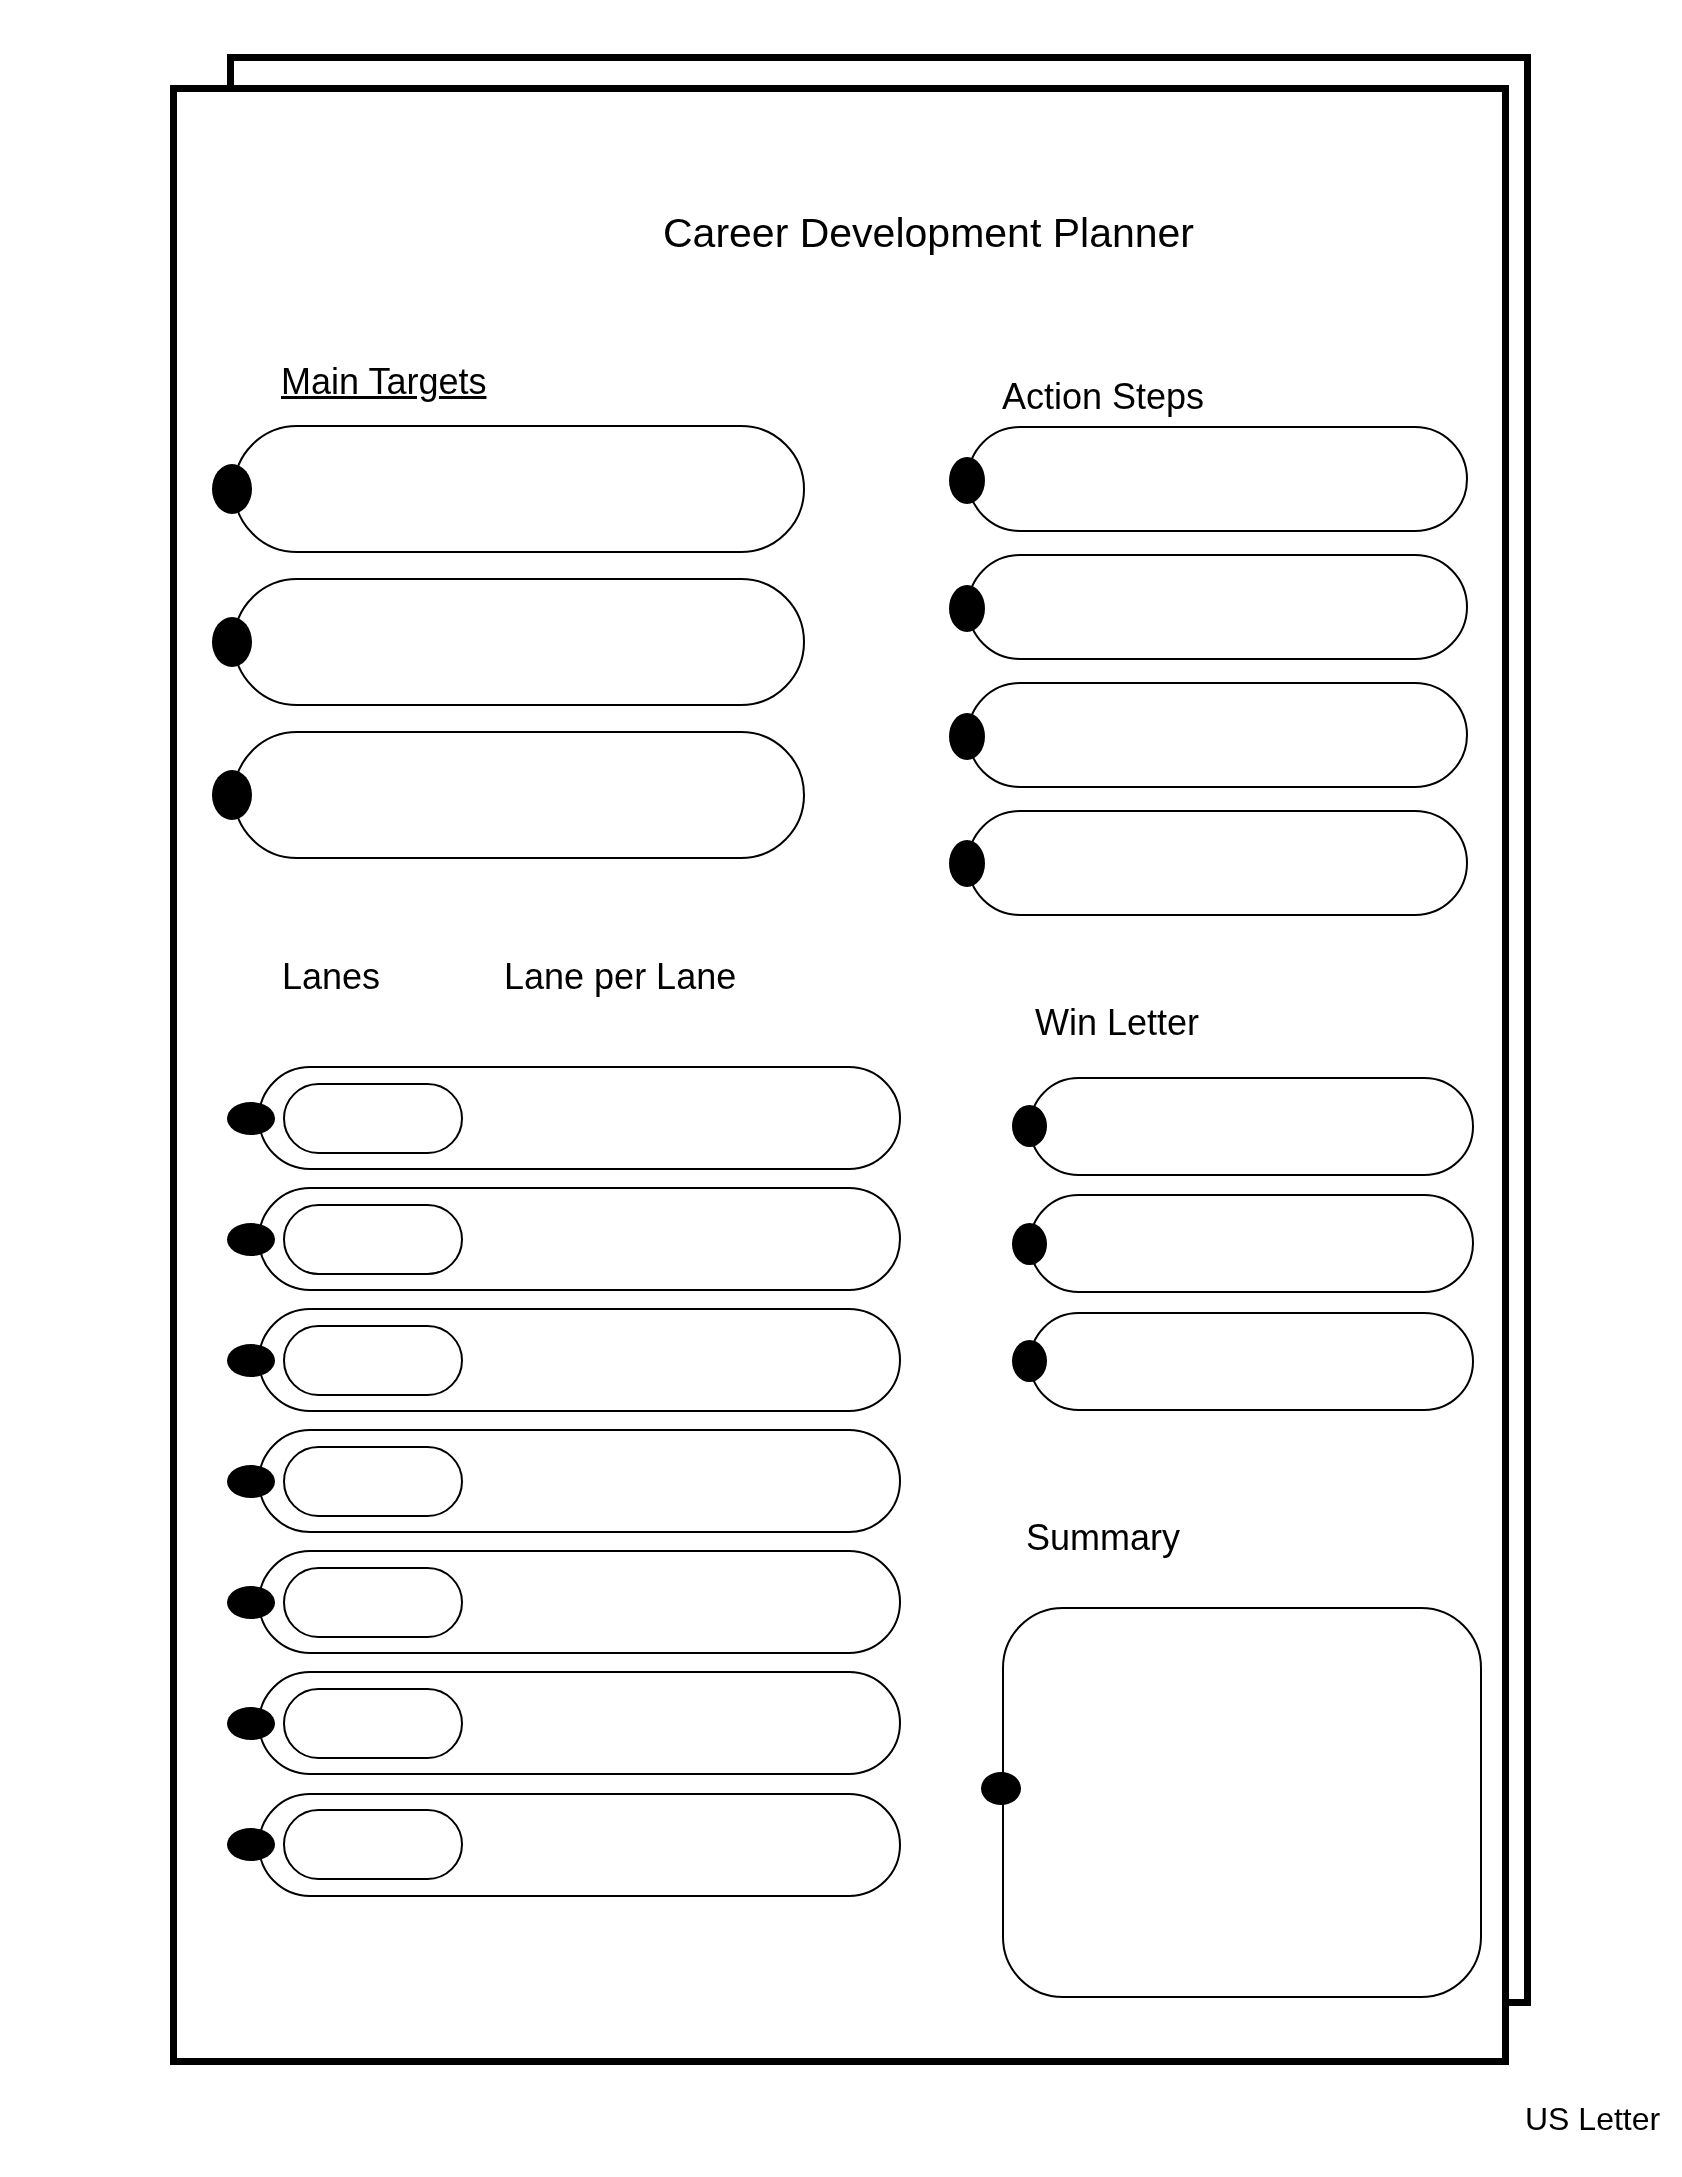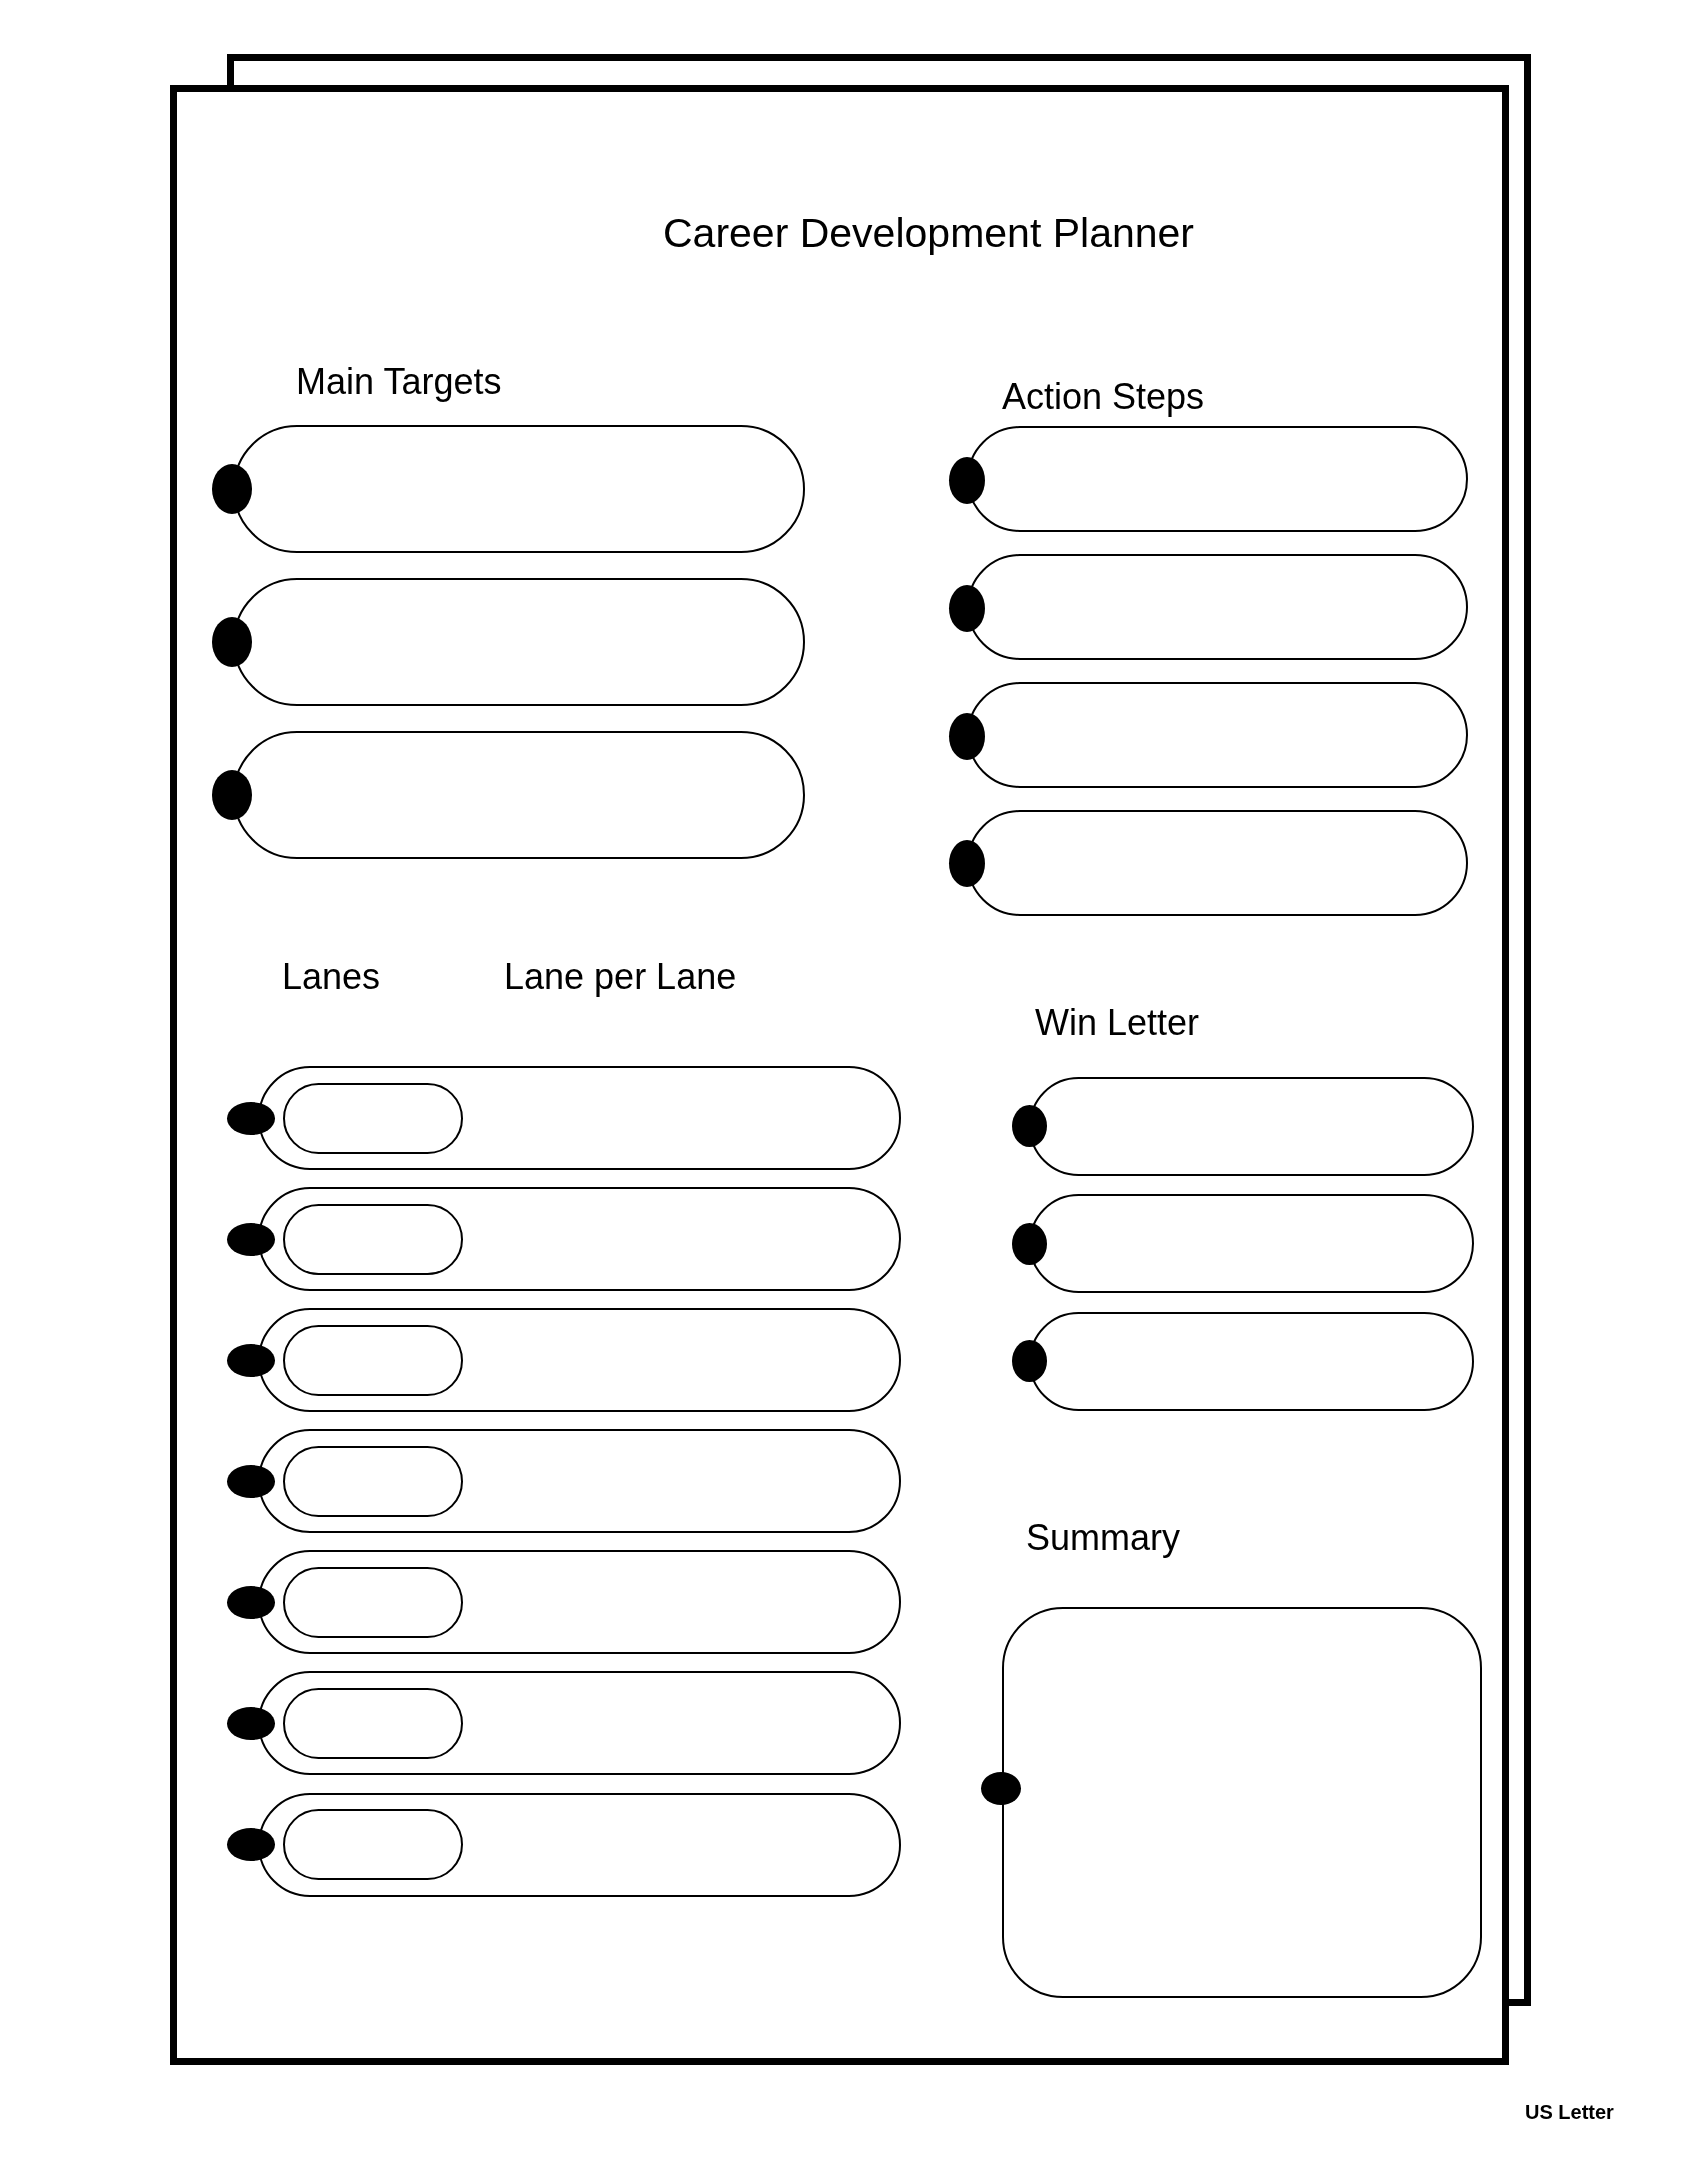--- a/index.html
+++ b/index.html
@@ -6,33 +6,33 @@
   .canvas{position:relative;width:1683px;height:2177px;background:#ffffff;overflow:hidden;
           font-family:"Liberation Sans",sans-serif;color:#000000;}
   .sheet{position:absolute;background:#ffffff;border:7.8px solid #000000;box-sizing:border-box;}
   .page-back{left:227px;top:54px;width:1304px;height:1952px;}
   .page-front{left:170px;top:85px;width:1339px;height:1980px;}
   .title{position:absolute;left:663px;top:212px;font-size:41px;line-height:1.05;white-space:nowrap;}
   .heading{position:absolute;font-size:36px;line-height:1.05;white-space:nowrap;}
   .pill{position:absolute;box-sizing:border-box;background:#ffffff;border:2.6px solid #000000;border-radius:864px;}
   .box{position:absolute;box-sizing:border-box;background:#ffffff;border:2.6px solid #000000;border-radius:61px;}
   .dot{position:absolute;background:#000000;border-radius:50%;}
-  .size-label{position:absolute;left:1525px;top:2101px;font-size:20px;white-space:nowrap;font-weight:bold;}
+  .size-label{position:absolute;left:1525px;top:2101px;font-size:32px;white-space:nowrap;}
 </style>
 </head>
 <body>
 
 <div class="canvas">
 
   <div class="sheet page-back"></div>
   <div class="sheet page-front"></div>
 
   <div class="title">Career Development Planner</div>
 
-  <div class="heading" style="left:296px;top:363px;">Main Targets</div>
+  <div class="heading" style="left:281px;top:363px;text-decoration:underline;">Main Targets</div>
   <div class="pill" style="left:233px;top:425px;width:572px;height:128px;"></div>
   <div class="pill" style="left:233px;top:578px;width:572px;height:128px;"></div>
   <div class="pill" style="left:233px;top:731px;width:572px;height:128px;"></div>
   <div class="dot" style="left:212px;top:464px;width:40px;height:50px;"></div>
   <div class="dot" style="left:212px;top:617px;width:40px;height:50px;"></div>
   <div class="dot" style="left:212px;top:770px;width:40px;height:50px;"></div>
 
   <div class="heading" style="left:1002px;top:378px;">Action Steps</div>
   <div class="pill" style="left:967px;top:426px;width:501px;height:106px;"></div>
   <div class="pill" style="left:967px;top:554px;width:501px;height:106px;"></div>

